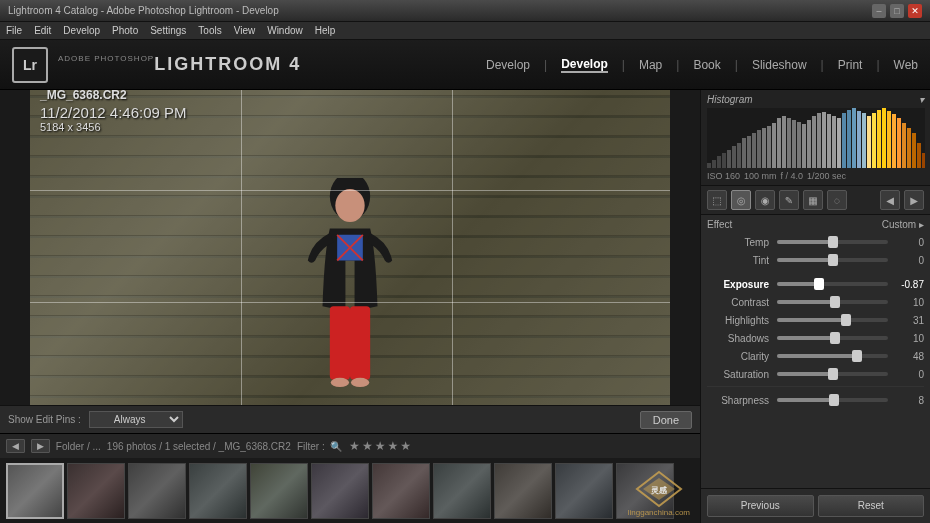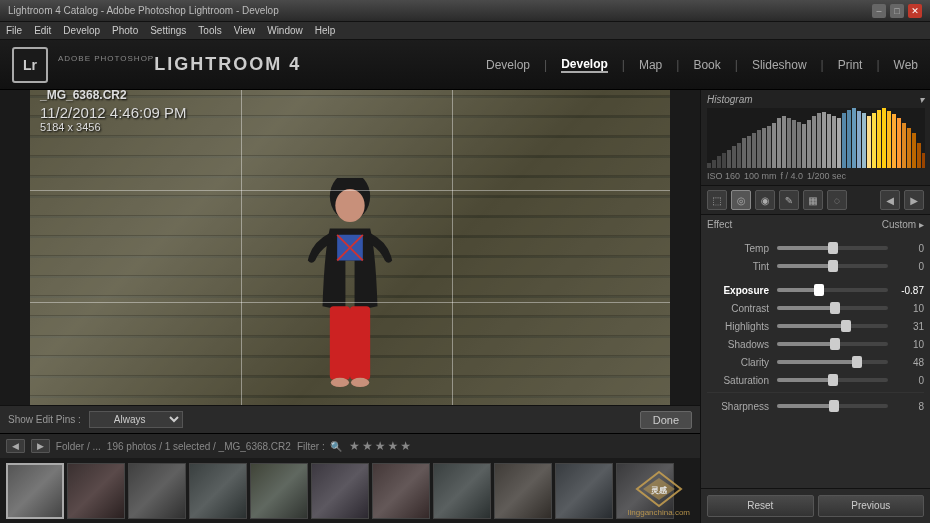--- a/index.html
+++ b/index.html
@@ -655,21 +655,21 @@
       <div class="tool-icon">✎</div>
       <div class="tool-icon">▦</div>
       <div class="tool-icon">◌</div>
       <div style="flex:1;"></div>
       <div class="tool-icon">◀</div>
       <div class="tool-icon">▶</div>
     </div>
 
     <div id="sliders-section">
 
-      <div style="display:flex;justify-content:space-between;margin-bottom:8px;">
+      <div style="display:flex;justify-content:space-between;margin-bottom:2px;">
         <span style="font-size:10px;color:#aaa;">Effect</span>
         <span style="font-size:10px;color:#aaa;">Custom ▸</span>
       </div>
 
       <div class="slider-row">
         <span class="slider-label">Temp</span>
         <div class="slider-track">
           <div class="slider-fill" style="width:50%;"></div>
           <div class="slider-thumb" style="left:50%;"></div>
         </div>
@@ -748,18 +748,18 @@
         <div class="slider-track">
           <div class="slider-fill" style="width:51%;"></div>
           <div class="slider-thumb" style="left:51%;"></div>
         </div>
         <span class="slider-value">8</span>
       </div>
 
     </div>
 
     <div id="action-buttons">
+      <button class="action-btn">Previous</button>
       <button class="action-btn">Reset</button>
-      <button class="action-btn">Previous</button>
     </div>
 
   </div>
 </div>
 
 </body></html>

